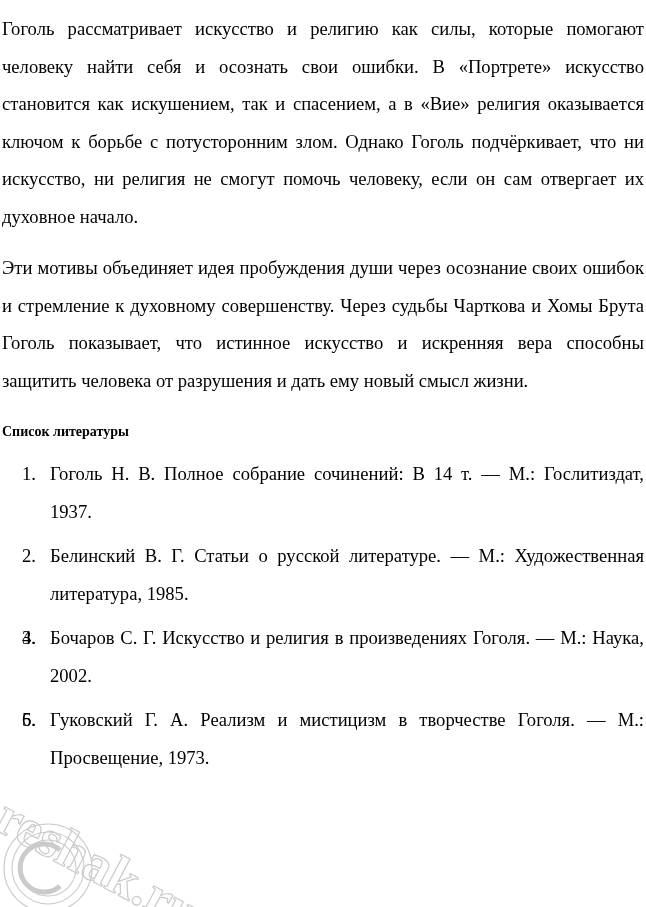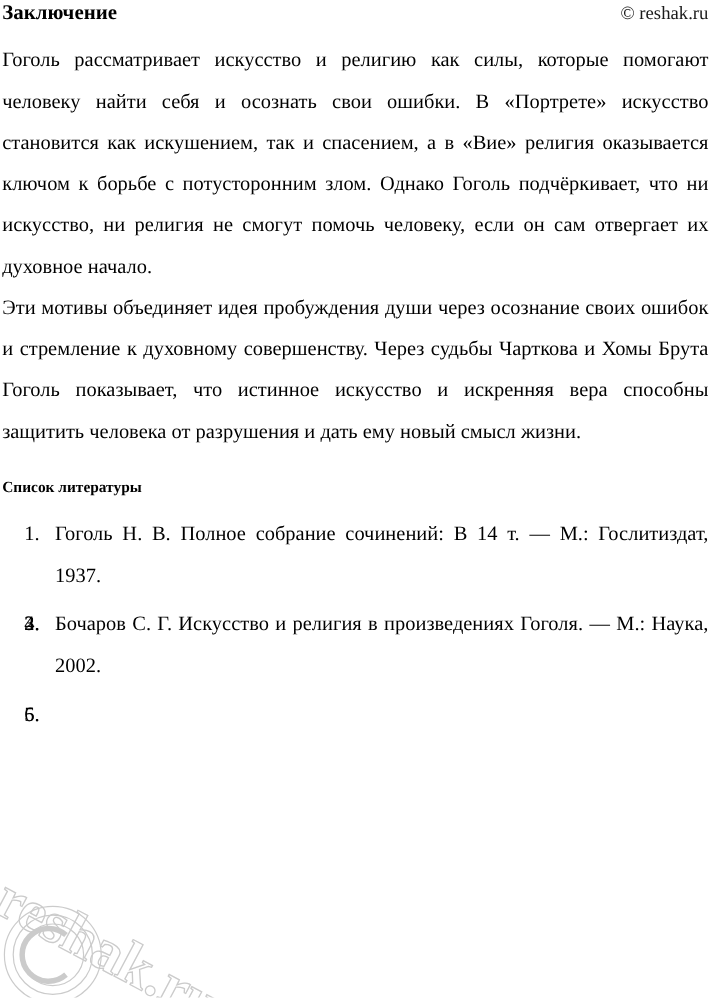--- a/index.html
+++ b/index.html
@@ -70,21 +70,21 @@
     padding: 0;
     text-align: justify;
     text-justify: inter-word;
     font-size: 18.6px;
     line-height: 37.5px;
     hyphens: none;
     word-spacing: 0px;
   }
 
   p.par-1 { margin-top: 10px; }
-  p.par-2 { }
+  p.par-2 { margin-top: 14px; }
 
   h2.section-heading {
     margin: 16px 0 0 0;
     padding: 0;
     font-size: 14px;
     font-weight: bold;
     line-height: 34px;
   }
 
   
@@ -129,49 +129,47 @@
   <svg class="watermark" viewBox="0 0 210 150" aria-hidden="true">
     <g fill="none" stroke="#c2c2c2" stroke-width="1.1">
       <circle cx="62" cy="88" r="44"></circle>
       <circle cx="62" cy="88" r="36"></circle>
       <circle cx="62" cy="88" r="28"></circle>
       <path d="M74 70 a24 24 0 1 0 0 36" stroke-width="5"></path>
     </g>
     <text x="6" y="48" transform="rotate(28 6 48)" font-family="'Liberation Serif', serif" font-size="54" font-weight="bold" fill="none" stroke="#c2c2c2" stroke-width="1.2">reshak.ru</text>
   </svg>
 
-  <div class="header-row">
-    <div class="doc-heading">Заключение</div>
-    <div class="site-mark">© reshak.ru</div>
-  </div>
 
   <div class="content">
     <p class="body-par par-1">Гоголь рассматривает искусство и религию как силы, которые помогают человеку найти себя и осознать свои ошибки. В «Портрете» искусство становится как искушением, так и спасением, а в «Вие» религия оказывается ключом к борьбе с потусторонним злом. Однако Гоголь подчёркивает, что ни искусство, ни религия не смогут помочь человеку, если он сам отвергает их духовное начало.</p>
 
     <p class="body-par par-2">Эти мотивы объединяет идея пробуждения души через осознание своих ошибок и стремление к духовному совершенству. Через судьбы Чарткова и Хомы Брута Гоголь показывает, что истинное искусство и искренняя вера способны защитить человека от разрушения и дать ему новый смысл жизни.</p>
 
     <h2 class="section-heading">Список литературы</h2>
   </div>
 
   <ol class="biblio">
     <li>
       <span class="num">1.</span>
       <span class="txt">Гоголь Н. В. Полное собрание сочинений: В 14 т. — М.: Гослитиздат, 1937.</span>
     </li>
     <li>
       <span class="num">2.</span>
+      <span class="txt">Белинский В. Г. Статьи о русской литературе. — М.: Художественная литература, 1985.</span>
     </li>
     <li class="single">
       <span class="num">3.</span>
     </li>
     <li>
       <span class="num">4.</span>
       <span class="txt">Бочаров С. Г. Искусство и религия в произведениях Гоголя. — М.: Наука, 2002.</span>
     </li>
     <li class="single">
       <span class="num">5.</span>
     </li>
     <li>
       <span class="num">6.</span>
+      <span class="txt">Гуковский Г. А. Реализм и мистицизм в творчестве Гоголя. — М.: Просвещение, 1973.</span>
     </li>
   </ol>
 
 </div>
 
 </body></html>

